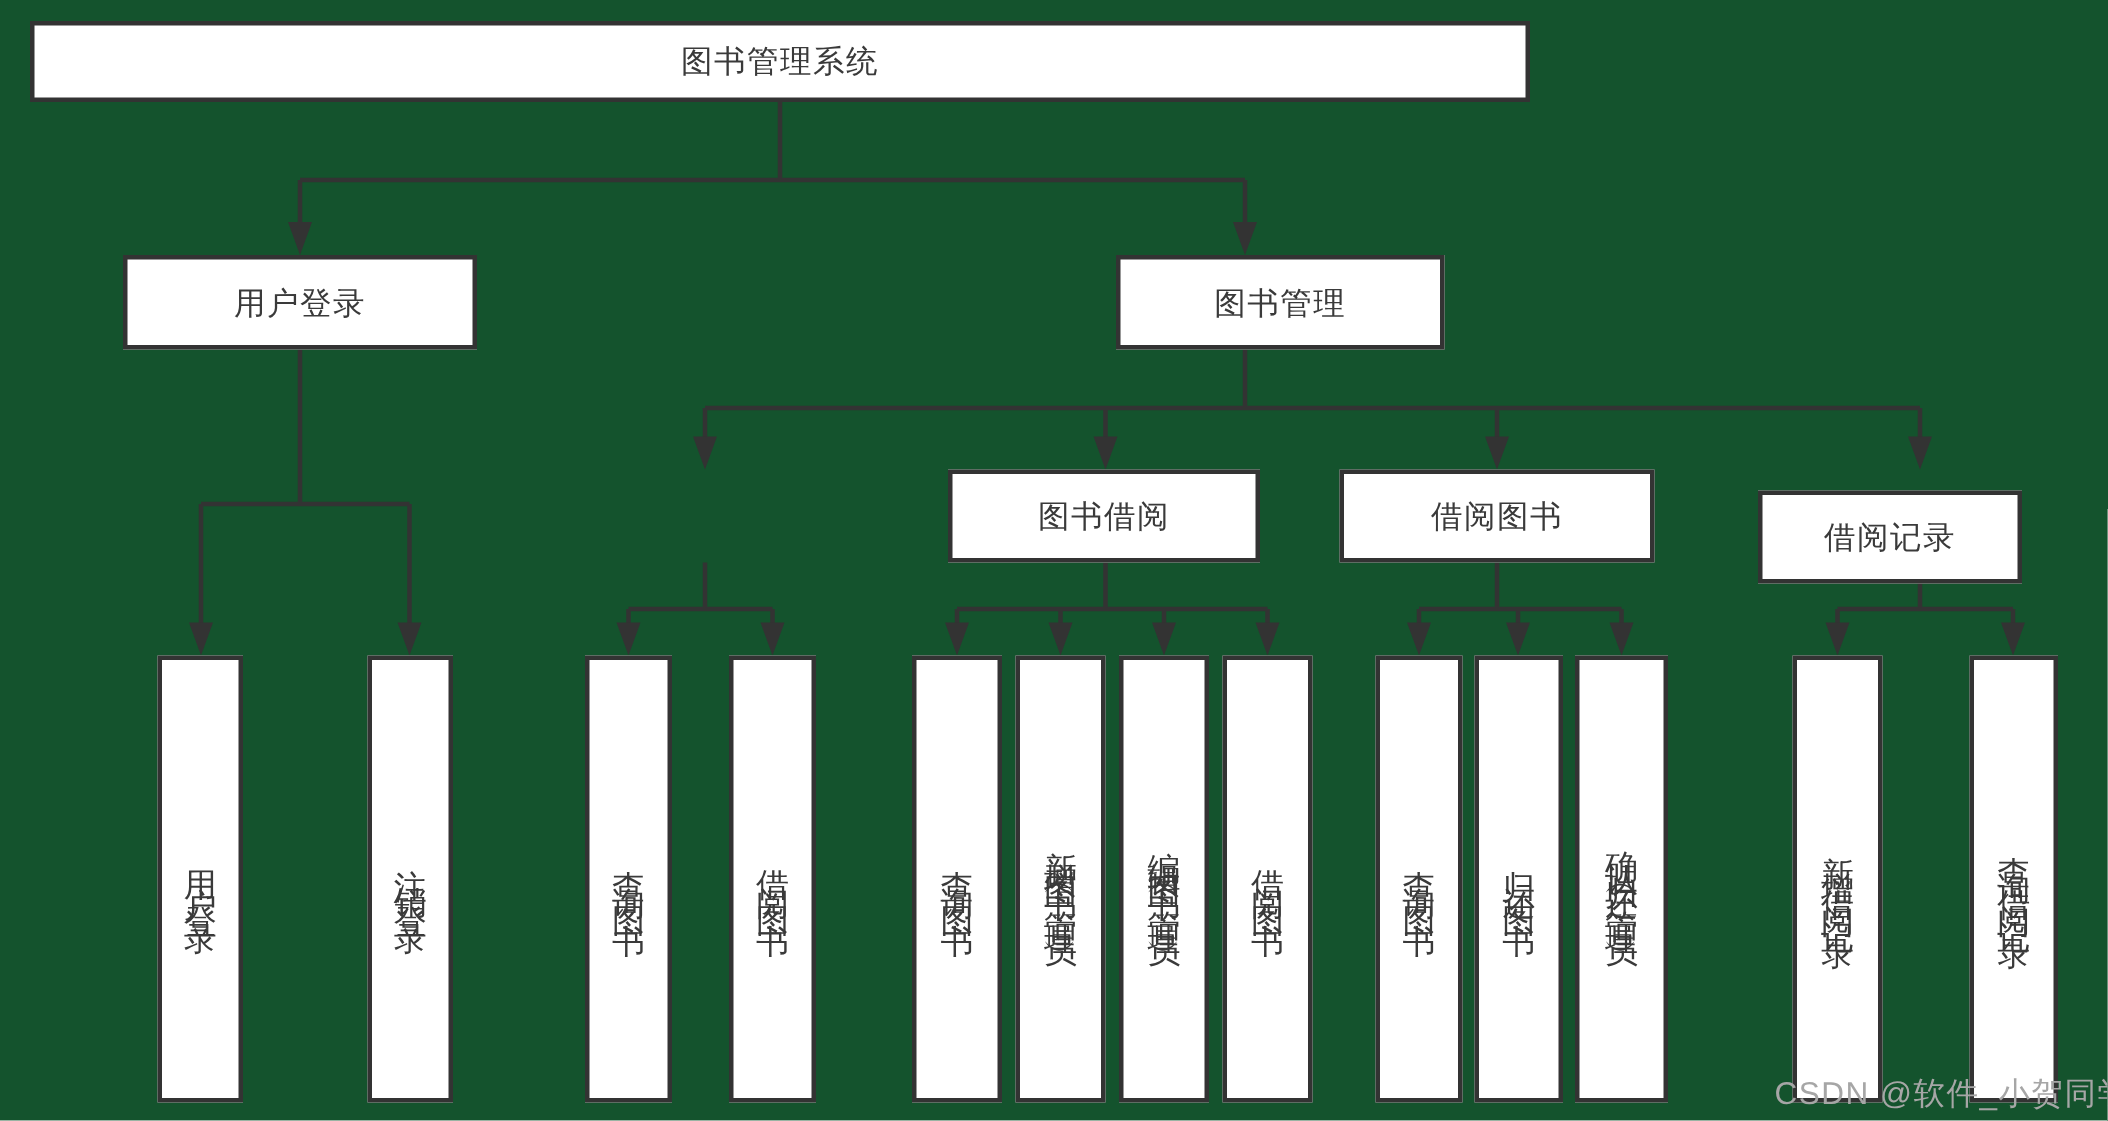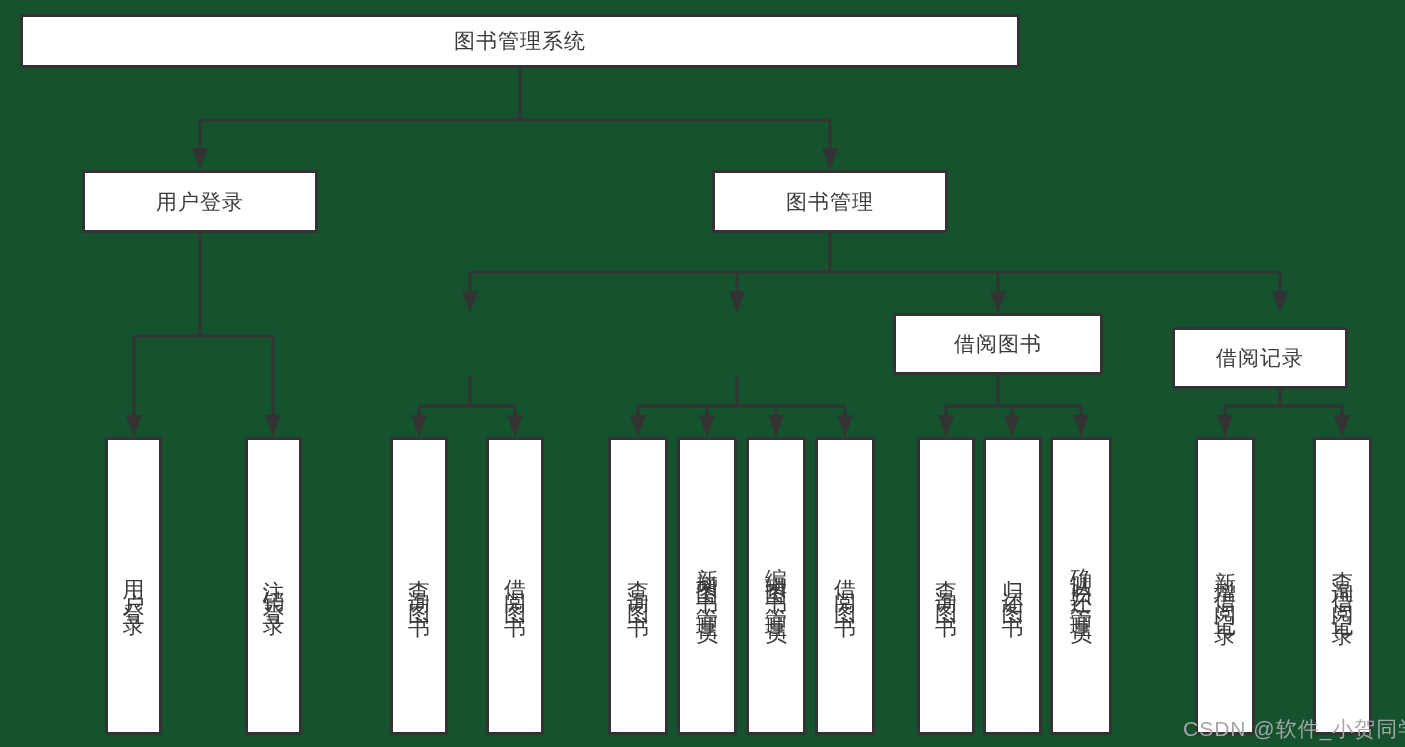--- a/index.html
+++ b/index.html
@@ -95,22 +95,23 @@
       <polygon points="1004,415 1020,415 1012,437"></polygon>
       <polygon points="1073,415 1089,415 1081,437"></polygon>
       <polygon points="1217,415 1233,415 1225,437"></polygon>
       <polygon points="1334,415 1350,415 1342,437"></polygon>
     </g>
   </svg>
 
   <div class="node h-node" style="left:20px; top:14px; width:1000px; height:54px;">图书管理系统</div>
 
   <div class="node h-node" style="left:82px; top:170px; width:236px; height:63px;">用户登录</div>
-  <div class="node h-node" style="left:712px; top:170px; width:236px; height:63px;">图书管理</div>
+  <div class="node h-node" style="left:744px; top:170px; width:219px; height:63px;">图书管理</div>
 
+  <div class="node h-node" style="left:632px; top:313px; width:208px; height:62px;">图书借阅</div>
   <div class="node h-node" style="left:893px; top:313px; width:210px; height:62px;">借阅图书</div>
   <div class="node h-node" style="left:1172px; top:327px; width:176px; height:62px;">借阅记录</div>
 
   <div class="node v-node ls4" style="left:105px; top:437px; width:57px; height:298px;">
     <span class="vtext">用户登录</span>
   </div>
   <div class="node v-node ls4" style="left:245px; top:437px; width:57px; height:298px;">
     <span class="vtext">注销登录</span>
   </div>
 

